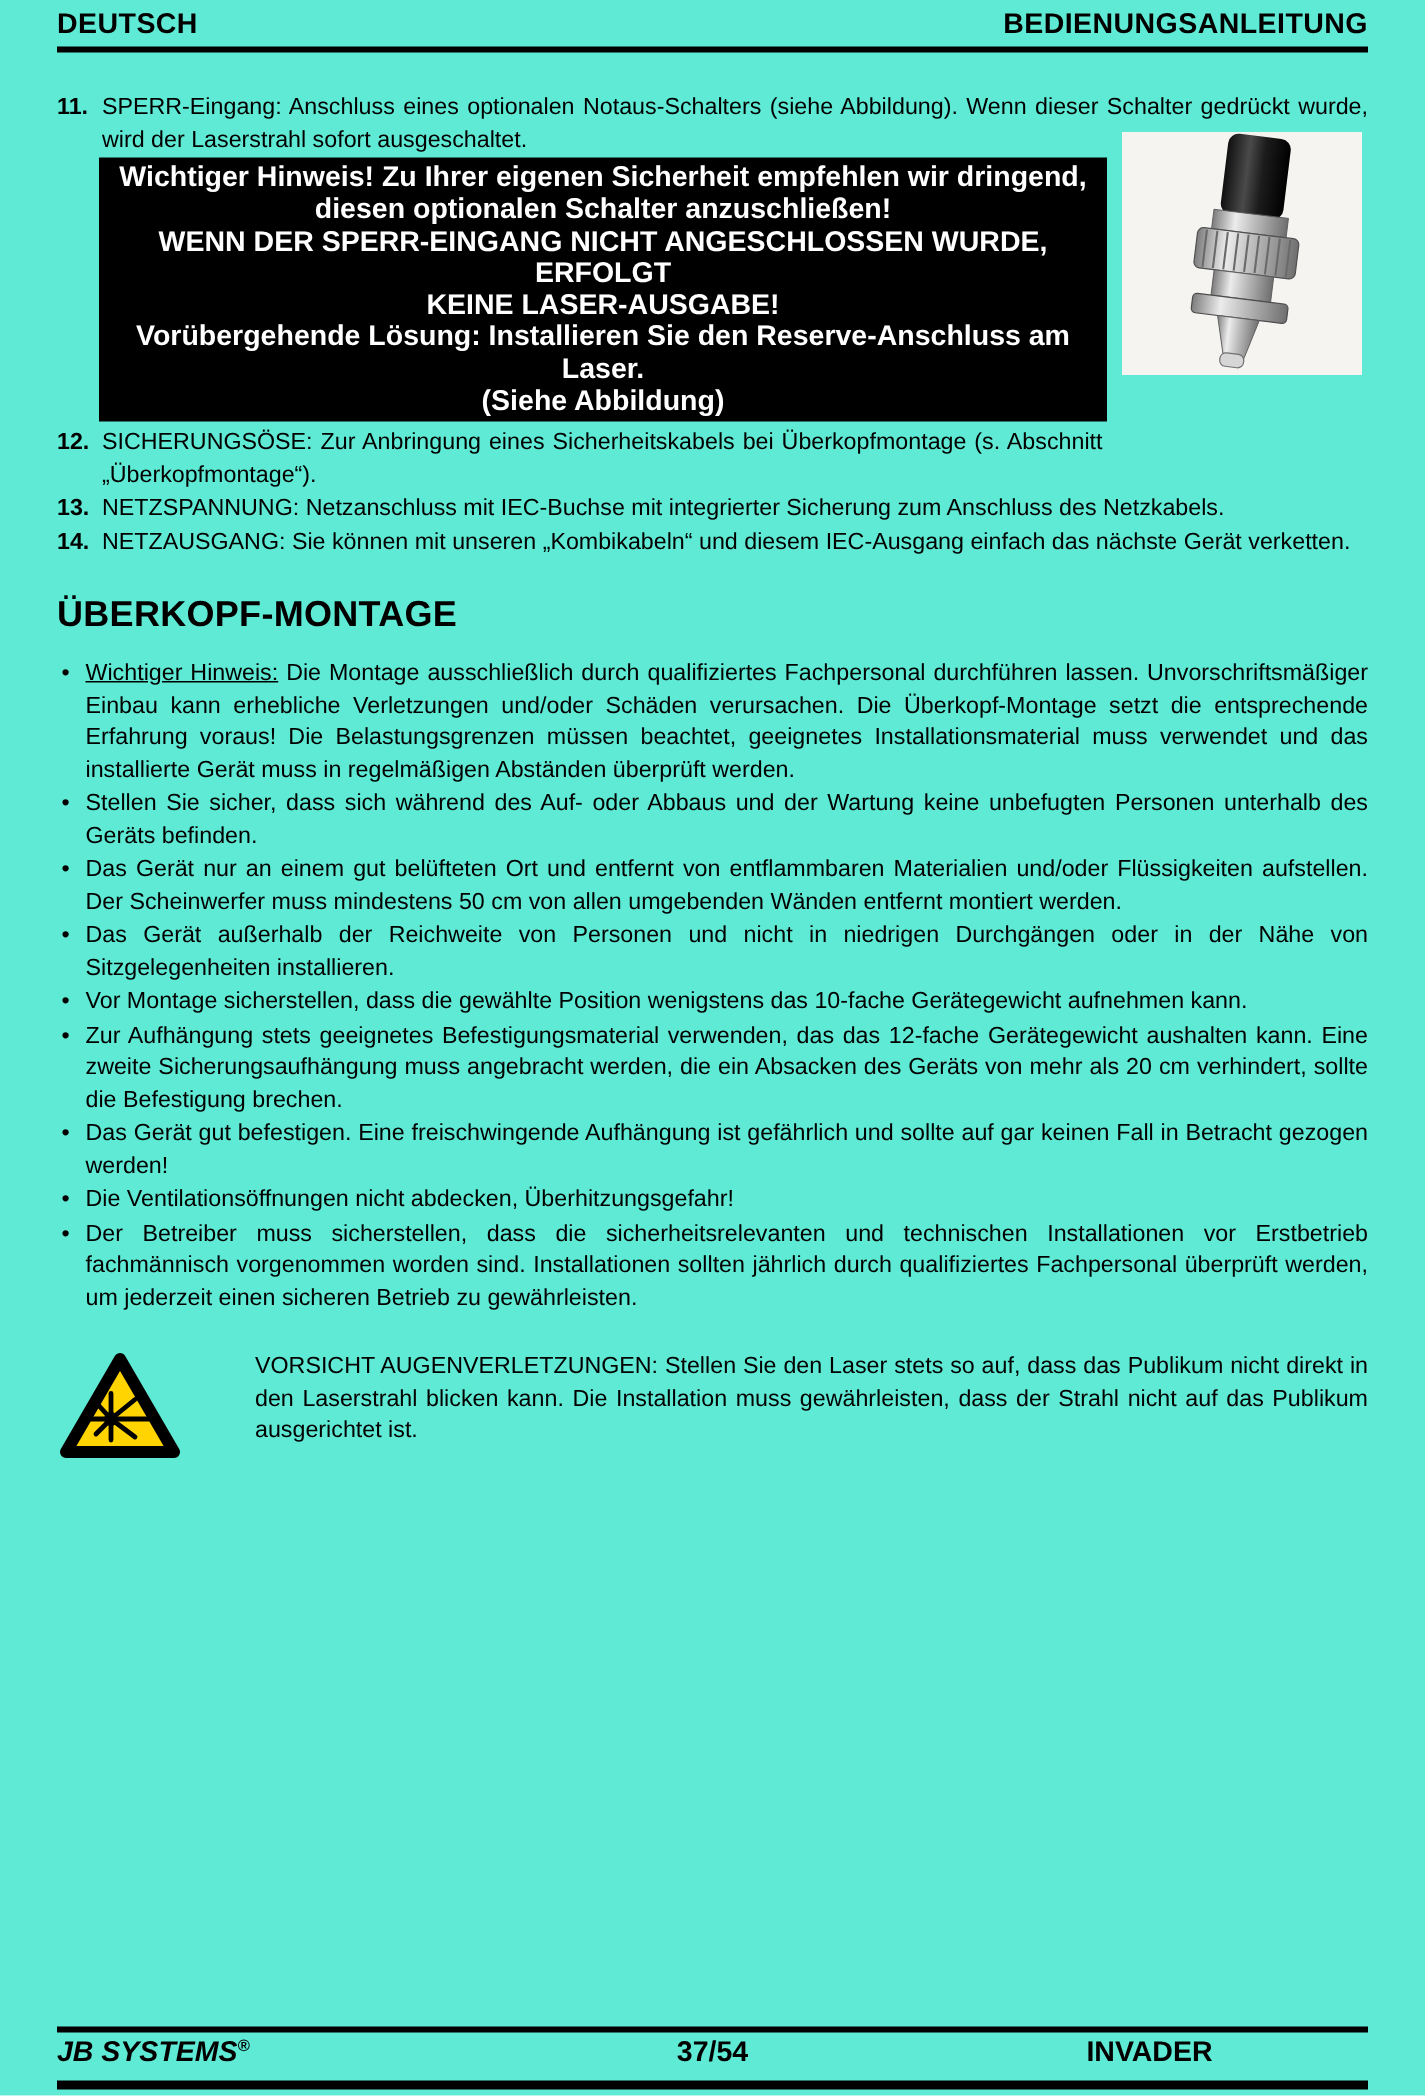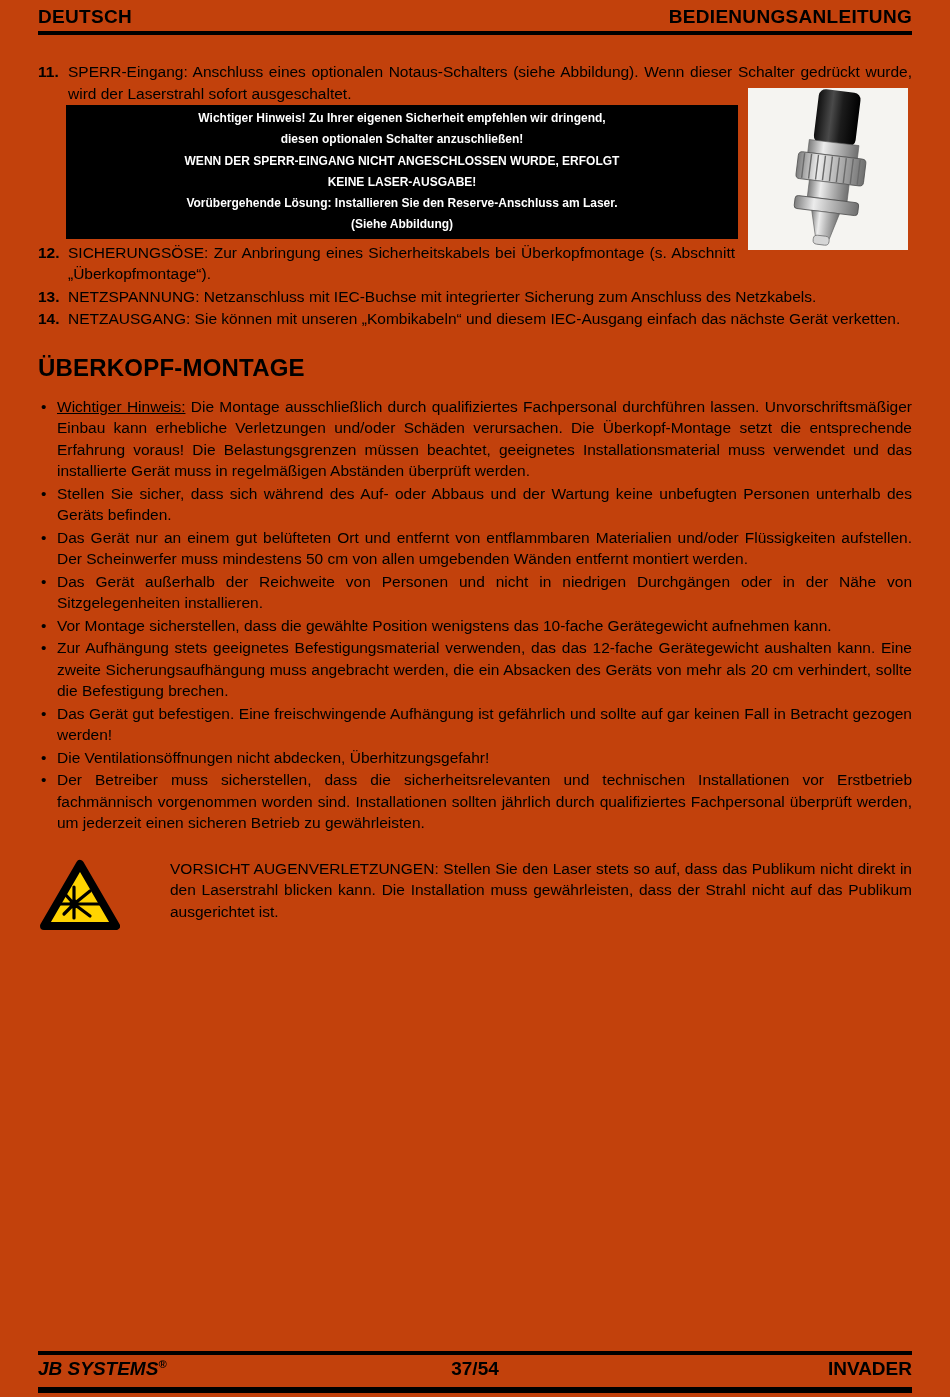--- a/index.html
+++ b/index.html
@@ -1,50 +1,50 @@
 <!DOCTYPE html>
 <html lang="de"><head>
 <meta charset="utf-8">
 <style>
   * { box-sizing: border-box; }
   html, body { margin: 0; padding: 0; background: #ffffff; }
   body { width: 950px; font-family: "Liberation Sans", sans-serif; color: #000; }
-  .page { position: relative; width: 950px; height: 1397px; padding: 6px 38px 0; background: #c2410c; overflow: hidden; }
+  .page { position: relative; width: 950px; height: 1397px; padding: 6px 38px 0; background: #5eead4; overflow: hidden; }
 
   .hdr { display: flex; justify-content: space-between; font-weight: bold; font-size: 19px; letter-spacing: .3px; }
   .rule { height: 4px; background: #000; margin-top: 3px; }
 
   .content { margin-top: 26px; font-size: 15.5px; line-height: 21.5px; }
 
   .numitem { position: relative; padding-left: 30px; text-align: justify; margin-bottom: 1px; }
   .numitem .num { position: absolute; left: 0; font-weight: bold; }
   .b { font-weight: normal; }
   .u { text-decoration: underline; }
 
   .wbox { background: #000; color: #fff; font-weight: bold; text-align: center;
-          width: 672px; margin: 1px 0 3px 28px; padding: 3px 8px; font-size: 12px; line-height: 21.3px; }
+          width: 672px; margin: 1px 0 3px 28px; padding: 3px 8px; font-size: 19px; line-height: 21.3px; }
 
   .photo { position: absolute; top: 88px; right: 42px; width: 160px; height: 162px; }
   .item12 { margin-right: 177px; }
 
   h1.section { font-size: 24px; font-weight: bold; margin: 22px 0 12px; letter-spacing: .2px; line-height: 32px; }
 
   ul.bullets { list-style: none; margin: 0; padding: 0; }
   ul.bullets li { position: relative; padding-left: 19px; text-align: justify; margin: 0 0 1px; }
   ul.bullets li::before { content: "\2022"; position: absolute; left: 3px; }
 
   .caution { position: relative; margin-top: 24px; min-height: 84px; }
   .caution-icon { position: absolute; left: 2px; top: 0; width: 80px; height: 76px; }
   .caution-text { margin-left: 132px; text-align: justify; font-weight: bold; margin-top: 24px; }
 
   .footer { position: absolute; left: 38px; right: 38px; top: 1348px; }
   .footer-row { display: flex; font-weight: bold; font-size: 19px; margin-top: 3px; align-items: baseline; }
   .footer-row .fl { flex: 1; text-align: left; font-style: italic; }
   .footer-row .fc { flex: 1; text-align: center; }
-  .footer-row .fr { flex: 1; text-align: right; }
+  .footer-row .fr { flex: 1; text-align: center; }
   sup.reg { font-size: 11px; }
 
   .bottom-bar { position: absolute; left: 38px; right: 38px; top: 1387px; height: 6px; background: #000; }
 </style>
 </head>
 <body>
 
 <div class="page">
 
   <div class="hdr">

